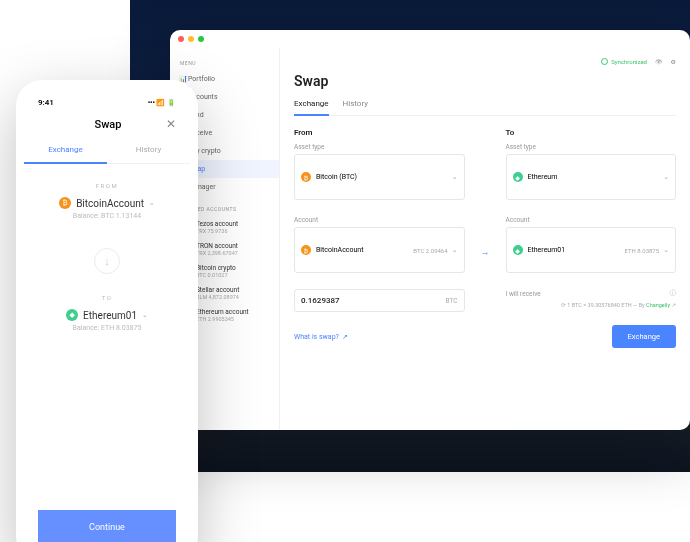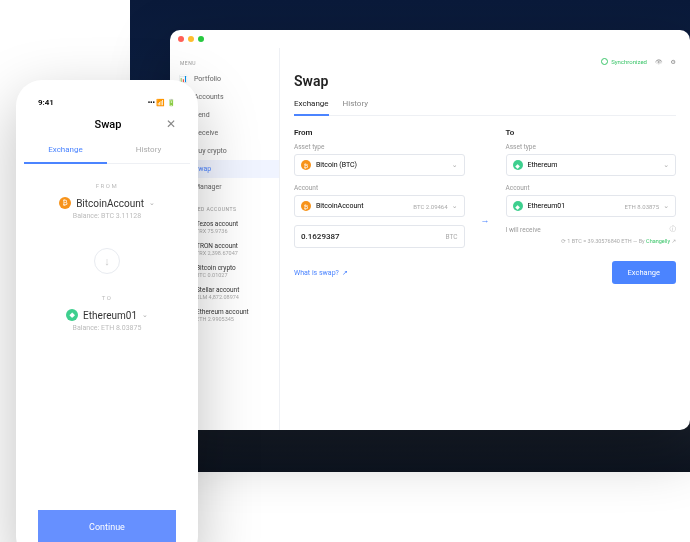--- a/index.html
+++ b/index.html
@@ -10,21 +10,21 @@
 
 .laptop{position:absolute;left:170px;top:30px;width:520px;height:400px;background:#fff;border-radius:10px;box-shadow:0 20px 60px rgba(0,0,0,.3);overflow:hidden;display:flex;flex-direction:column}
 .laptop-chrome{height:18px;display:flex;align-items:center;padding:0 8px;gap:4px}
 .dot{width:6px;height:6px;border-radius:50%}
 .dot.r{background:#ff5f56}.dot.y{background:#ffbd2e}.dot.g{background:#27c93f}
 .laptop-body{flex:1;display:flex;overflow:hidden}
 
 
 .sidebar{width:110px;border-right:1px solid #eef0f4;padding:8px 0;font-size:7px}
 .menu-lbl{font-size:5px;letter-spacing:.5px;color:#999;padding:4px 10px;text-transform:uppercase}
-.menu-item{display:flex;align-items:center;gap:6px;padding:5px 10px;color:#666;cursor:pointer}
+.menu-item{display:flex;align-items:center;padding:5px 10px;color:#666;cursor:pointer}
 .menu-item.active{background:#f0f4ff;color:#4b84ff}
 .menu-item .mi-icon{width:8px;height:8px;display:flex;align-items:center;justify-content:center;font-size:7px}
 .starred .sa-item{padding:4px 10px;display:flex;gap:6px;align-items:flex-start}
 .sa-icon{width:10px;height:10px;border-radius:50%;background:#ddd;font-size:6px;display:flex;align-items:center;justify-content:center;color:#666}
 .sa-text{display:flex;flex-direction:column}
 .sa-name{font-size:6.5px;color:#333}
 .sa-sub{font-size:5.5px;color:#aaa}
 
 
 .main{flex:1;padding:10px 14px;overflow:hidden;font-size:8px}
@@ -32,21 +32,21 @@
 .sync{color:#3ac569;display:flex;align-items:center;gap:3px}
 .sync::before{content:"";width:5px;height:5px;border:1px solid #3ac569;border-radius:50%}
 .title{font-size:14px;font-weight:600;margin-bottom:10px;color:#222}
 .subtabs{display:flex;gap:14px;border-bottom:1px solid #eef0f4;margin-bottom:12px}
 .subtab{padding-bottom:6px;font-size:8px;color:#888;cursor:pointer}
 .subtab.active{color:#222;border-bottom:2px solid #4b84ff;margin-bottom:-1px}
 .swap-cols{display:flex;gap:14px;align-items:flex-start}
 .col{flex:1}
 .col-head{font-size:8px;font-weight:600;margin-bottom:6px;color:#222}
 .field-lbl{font-size:6.5px;color:#999;margin-bottom:3px;display:flex;justify-content:space-between;align-items:center}
-.select{border:1px solid #e3e6ec;border-radius:3px;padding:5px 6px;display:flex;align-items:center;gap:5px;font-size:7px;margin-bottom:8px;cursor:pointer;justify-content:space-between}
+.select{border:1px solid #e3e6ec;border-radius:3px;padding:17px 6px;display:flex;align-items:center;gap:5px;font-size:7px;margin-bottom:16px;cursor:pointer;justify-content:space-between}
 .select-left{display:flex;align-items:center;gap:5px}
 .coin{width:10px;height:10px;border-radius:50%;display:flex;align-items:center;justify-content:center;font-size:6px;color:#fff}
 .coin.btc{background:#f7931a}.coin.eth{background:#3ecf8e}
 .chev{color:#aaa;font-size:7px}
 .sub-val{color:#aaa;font-size:6px}
 .arrow-mid{align-self:center;color:#4b84ff;font-size:9px;padding:0 2px;margin-top:50px}
 .input-box{border:1px solid #e3e6ec;border-radius:3px;padding:6px;display:flex;justify-content:space-between;align-items:center;font-size:8px;margin-bottom:13px}
 .input-box.ro{background:#f8f9fb}
 .input-val{color:#222;font-weight:500}
 .input-unit{color:#aaa;font-size:6.5px}
@@ -247,21 +247,21 @@
       <div class="ph-tab active">Exchange</div>
       <div class="ph-tab">History</div>
     </div>
     <div class="ph-body">
       <div class="ph-sec-lbl">FROM</div>
       <div class="ph-acct">
         <span class="coin btc" style="width:12px;height:12px;font-size:7px">₿</span>
         <span>BitcoinAccount</span>
         <span class="chev">⌄</span>
       </div>
-      <div class="ph-bal">Balance: BTC 3.11128</div>
+      <div class="ph-bal">Balance: BTC 1.13144</div>
 
       <div class="ph-divider">↓</div>
 
       <div class="ph-sec-lbl">TO</div>
       <div class="ph-acct">
         <span class="coin eth" style="width:12px;height:12px;font-size:7px">◆</span>
         <span>Ethereum01</span>
         <span class="chev">⌄</span>
       </div>
       <div class="ph-bal">Balance: ETH 8.03875</div>

